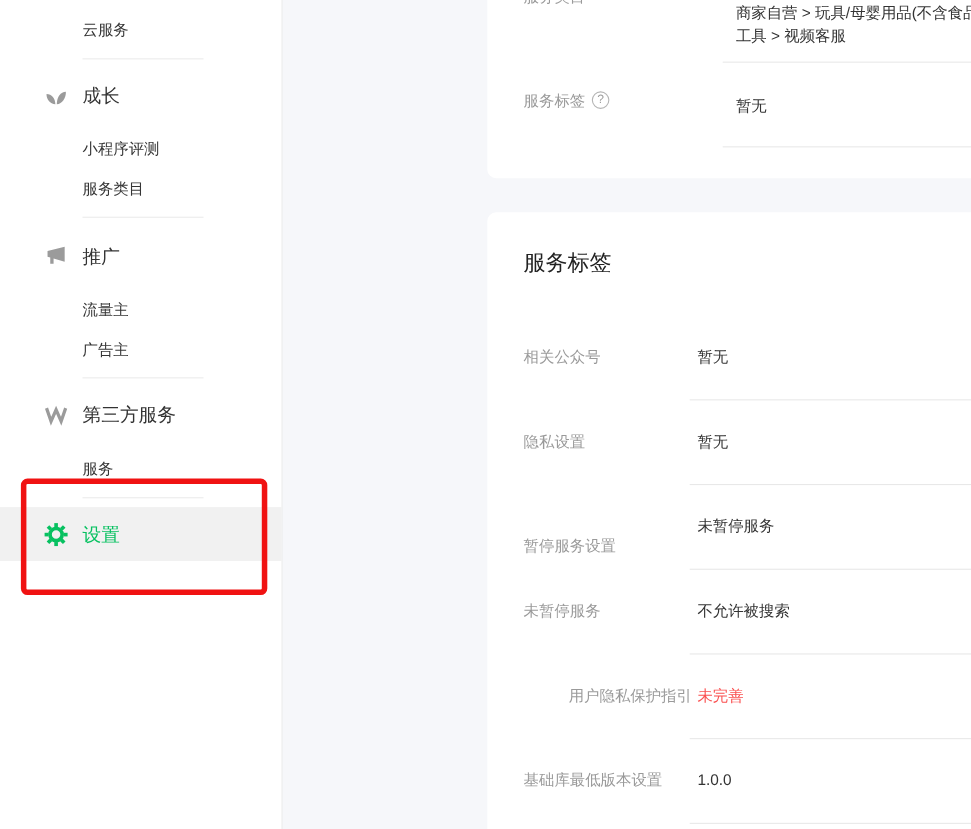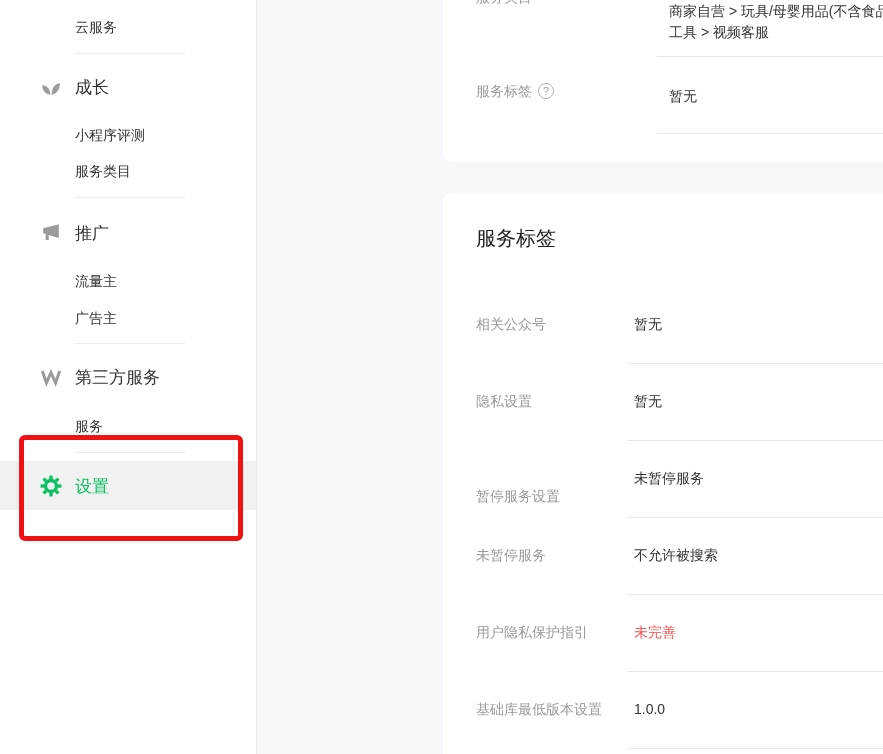--- a/index.html
+++ b/index.html
@@ -130,21 +130,21 @@
           <div class="fs-divider" style="top: 170px;"></div>
           <div class="fs-label" style="top: 198px;">隐私设置</div>
           <div class="fs-value" style="top: 198px;">暂无</div>
           <div class="fs-divider" style="top: 247px;"></div>
           <div class="fs-label" style="top: 293px;">暂停服务设置</div>
           <div class="fs-value" style="top: 275px;">未暂停服务</div>
           <div class="fs-divider" style="top: 324px;"></div>
           <div class="fs-label" style="top: 352px;">未暂停服务</div>
           <div class="fs-value" style="top: 352px;">不允许被搜索</div>
           <div class="fs-divider" style="top: 401px;"></div>
-          <div class="fs-label" style="top: 429px;">用户隐私保护指引</div>
+          <div class="fs-label" style="top: 429px; margin-left: 41px;">用户隐私保护指引</div>
           <div class="fs-value warn" style="top: 429px;">未完善</div>
           <div class="fs-divider" style="top: 478px;"></div>
           <div class="fs-label" style="top: 506px;">基础库最低版本设置</div>
           <div class="fs-value" style="top: 506px;">1.0.0</div>
           <div class="fs-divider" style="top: 555px;"></div>
         </div>
     </section>
 
   </div>
 </div>

